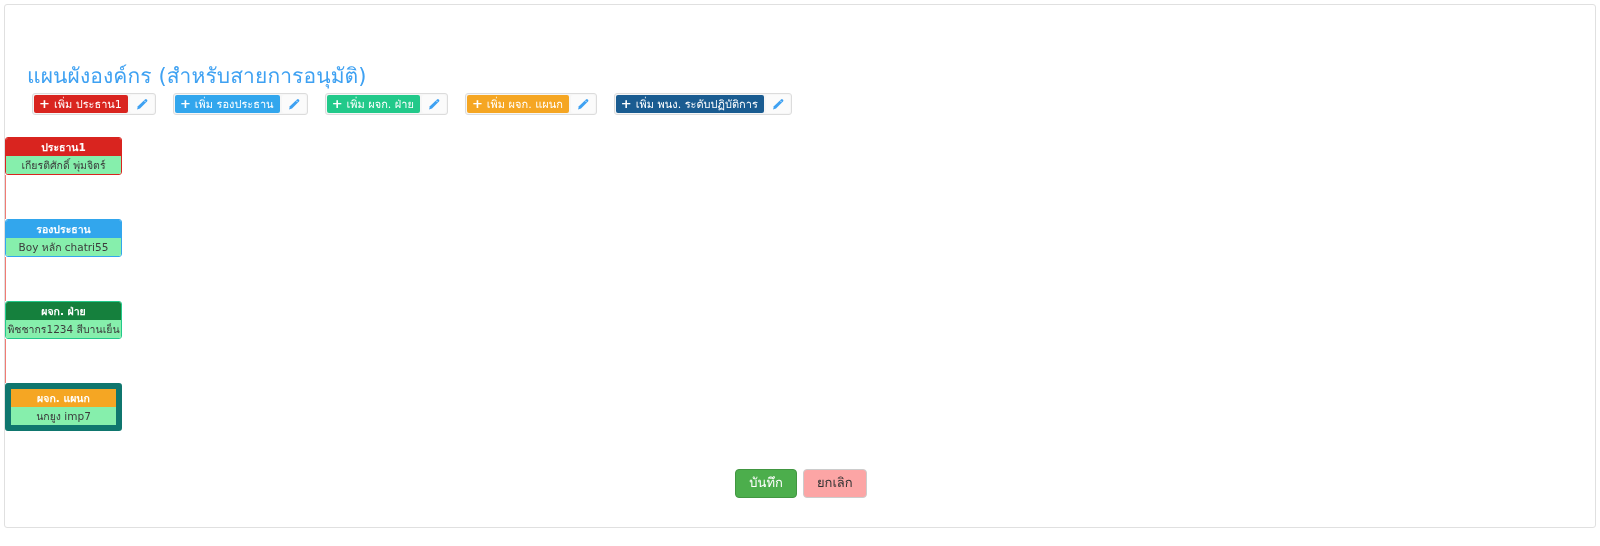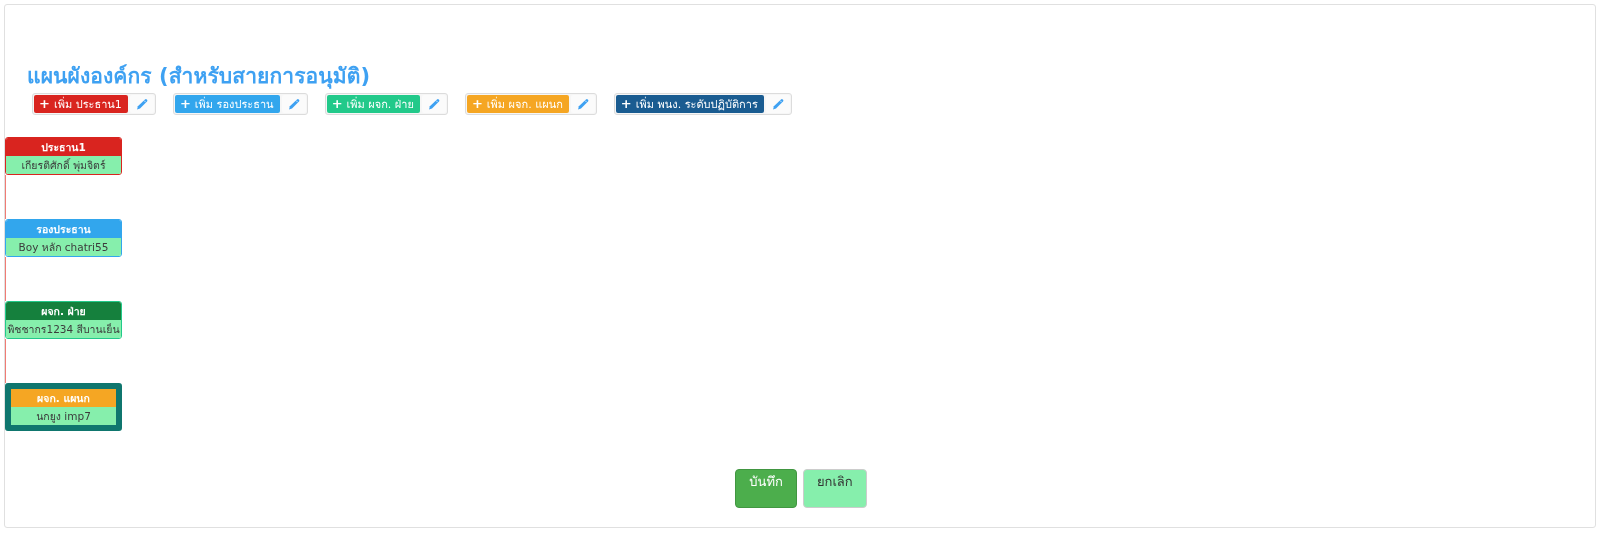--- a/index.html
+++ b/index.html
@@ -16,21 +16,21 @@
     background: #ffffff;
     border: 1px solid #e0e0e0;
     border-radius: 3px;
     overflow: hidden;
   }
   .page-title {
     position: absolute;
     left: 22px; top: 40px;
     font-size: 21px;
     color: #3ea1f2;
-    font-weight: bold;
+    font-weight: normal;
     letter-spacing: 0.1px;
     white-space: nowrap;
     text-align: center;
   }
   
   .toolbar {
     position: absolute;
     left: 27px; top: 88px;
     display: flex;
     align-items: flex-start;
@@ -136,33 +136,33 @@
     color: #3f3f3f;
     white-space: nowrap;
   }
   .footer-buttons {
     margin-top: 12px;
     display: inline-flex;
     gap: 6px;
   }
   .btn-save, .btn-cancel {
     font-size: 13px;
-    padding: 6px 13px 17px;
+    padding: 6px 13px 7px;
     border-radius: 4px;
     cursor: pointer;
-    font-family: Liberation Mono, monospace;
+    font-family: Liberation Serif, serif;
     line-height: 1.1;
   }
   .btn-save {
     background: #4cae4c;
     border: 1px solid #419641;
     color: #ffffff;
   }
   .btn-cancel {
-    background: #86efac;
+    background: #fca5a5;
     border: 1px solid #cccccc;
     color: #333333;
   }
 </style>
 </head>
 <body>
 
 <div class="panel">
 
   <h1 class="page-title">แผนผังองค์กร (สำหรับสายการอนุมัติ)</h1>

